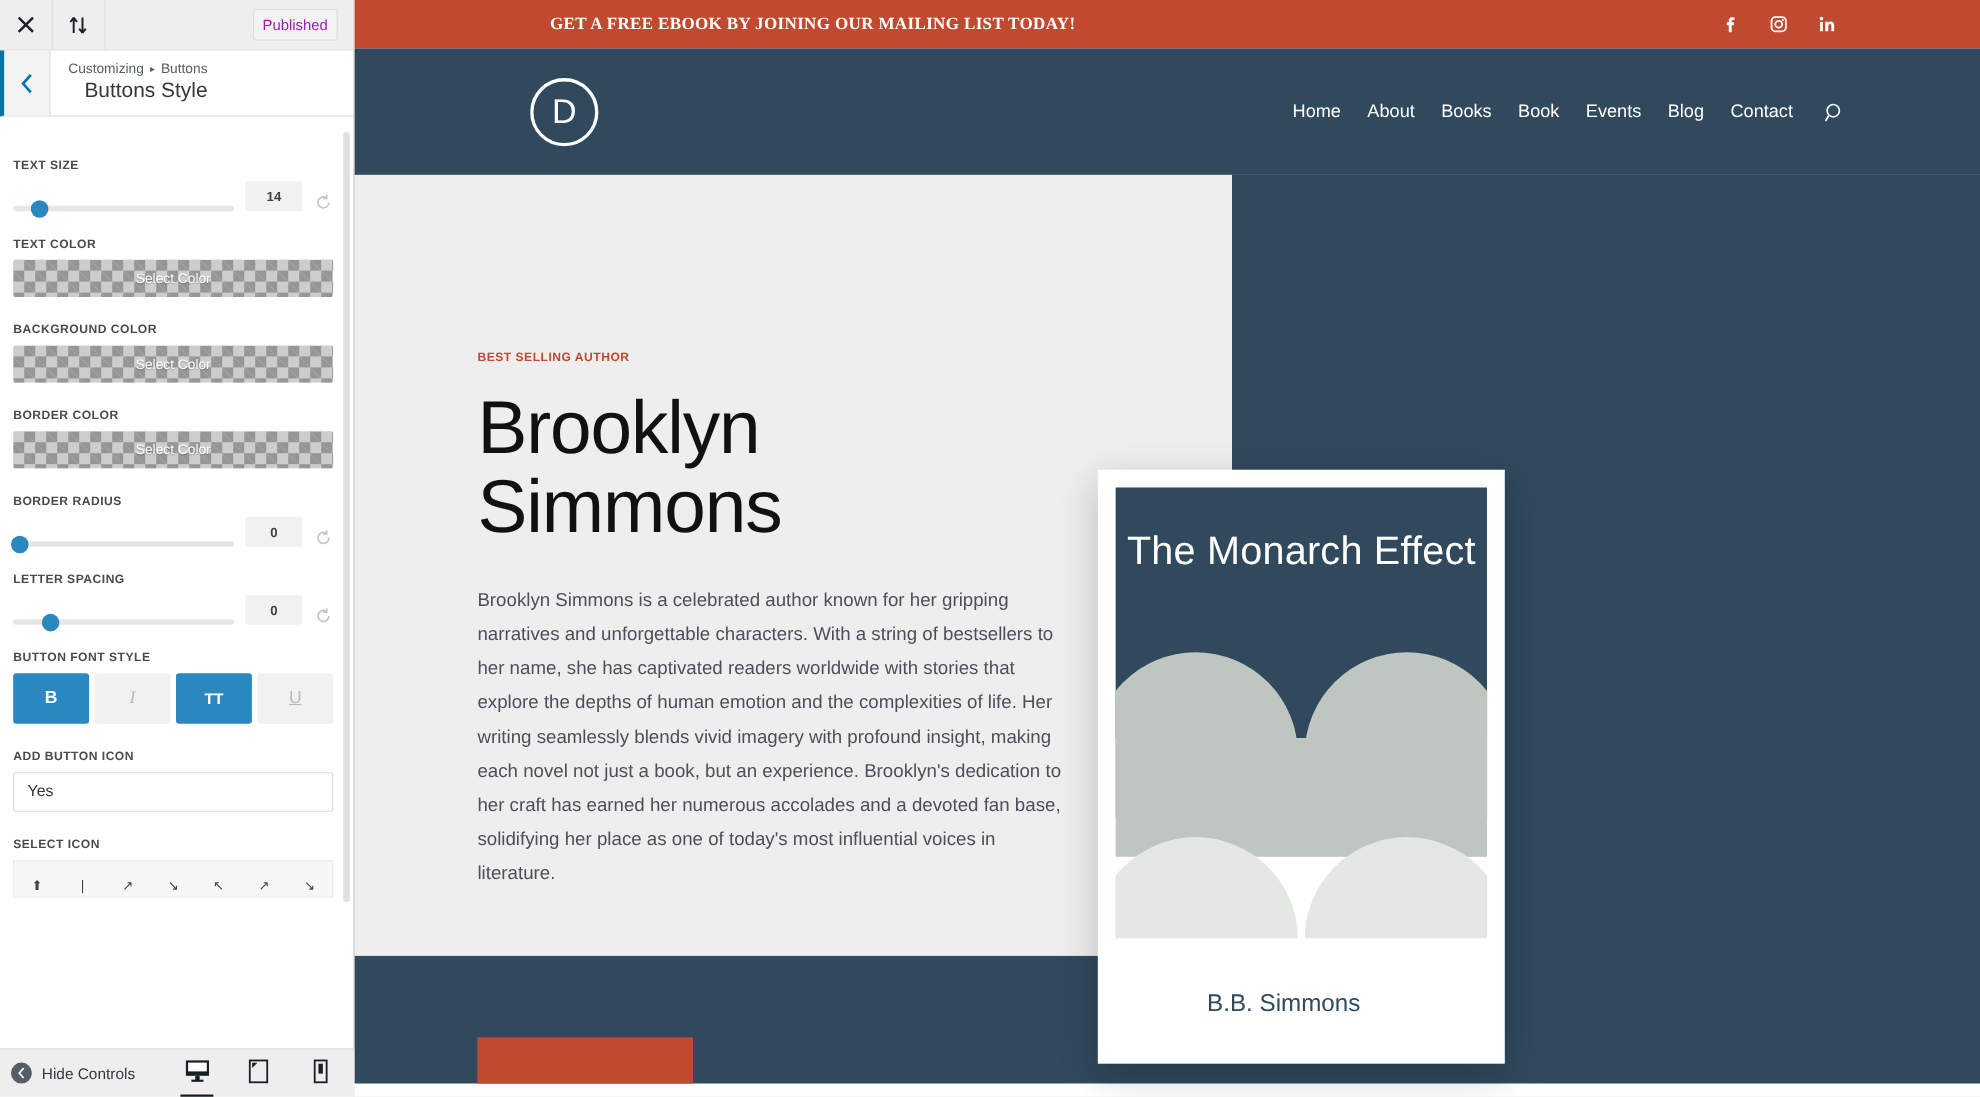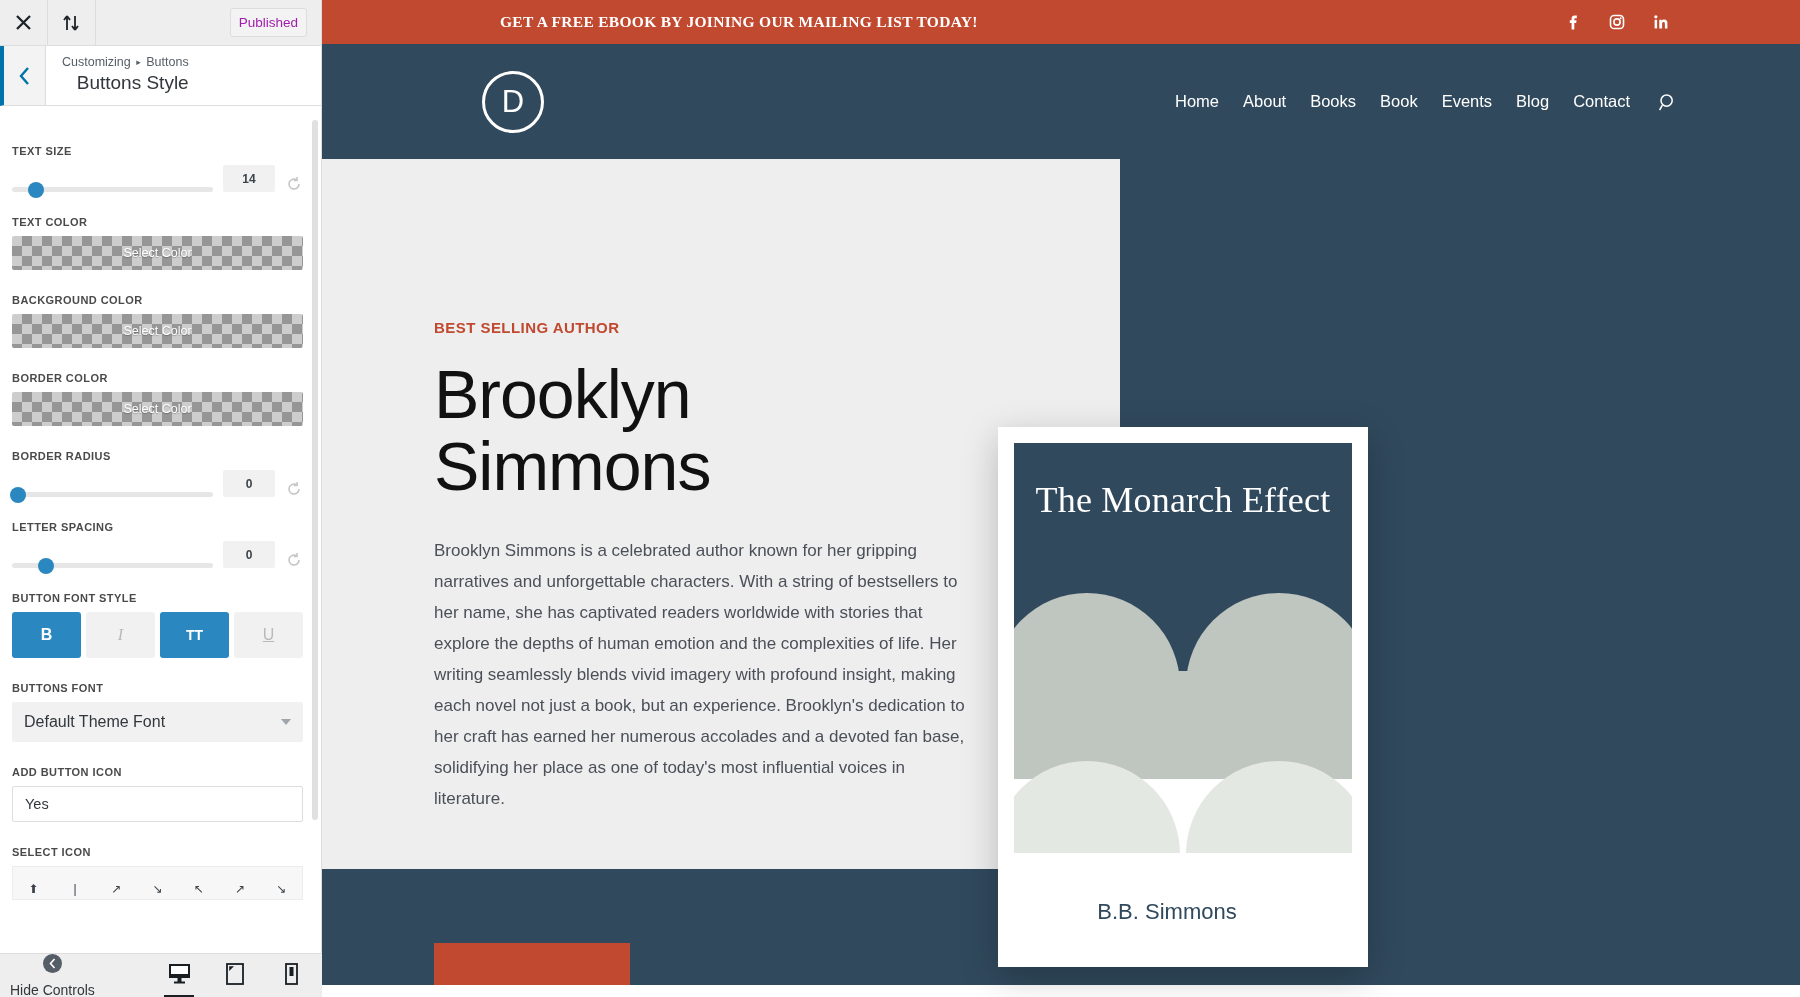--- a/index.html
+++ b/index.html
@@ -146,21 +146,21 @@
     position: absolute; right: 3px; top: 120px;
     width: 6px; height: 700px; background: #e0e0e0; border-radius: 3px;
     cursor: pointer;
   }
 
   .cz-footer {
     position: absolute; bottom: 0; left: 0; width: 322px; height: 44px;
     background: #eeeeee; border-top: 1px solid #dddddd;
     display: flex; align-items: center; padding-left: 10px;
   }
-  .hide-controls { display: flex; align-items: center; gap: 9px; cursor: pointer; flex-direction: column; }
+  .hide-controls { display: flex; align-items: center; gap: 9px; cursor: pointer; }
   .hc-circle {
     width: 19px; height: 19px; border-radius: 50%; background: #555d66;
     display: flex; align-items: center; justify-content: center;
   }
   .hc-label { font-size: 14px; color: #32373c; }
   .cz-device-btns { margin-left: auto; display: flex; align-items: flex-end; height: 44px; padding-right: 10px; gap: 14px; }
   .dev-btn {
     width: 42px; height: 44px; display:flex; align-items:center; justify-content:center;
     cursor: pointer; position: relative; padding-bottom: 4px;
   }
@@ -217,21 +217,21 @@
     position: relative; height: 826px; background: #30495c;
   }
   .hero-left {
     position: absolute; left: 0; top: 0;
     width: 798px; height: 710px; background: #eeeeee;
   }
   .hero-content {
     position: absolute; left: 112px; top: 160px; width: 540px;
   }
   .eyebrow {
-    color: #c0492f; font-size: 15px; font-weight: bold;
+    color: #c0492f; font-size: 11px; font-weight: bold;
     letter-spacing: 0.45px; margin-bottom: 22px;
   }
   .hero-title {
     font-size: 68px; line-height: 1.06; color: #111111;
     font-weight: 400; letter-spacing: -1px; margin-bottom: 34px;
   }
   .hero-para {
     font-size: 17px; line-height: 1.82; color: #4b4f58;
   }
 
@@ -258,21 +258,21 @@
   .wing-ul { width: 186px; height: 186px; background: #bfc5bf; left: -20px; top: 150px; }
   .wing-ur { width: 186px; height: 186px; background: #bfc5bf; right: -20px; top: 150px; }
   .wing-ll { width: 186px; height: 186px; background: #e4e8e2; left: -20px; top: 318px; }
   .wing-lr { width: 186px; height: 186px; background: #e4e8e2; right: -20px; top: 318px; }
   .book-art-bottom {
     position: absolute; top: 336px; left: 0; width: 338px; height: 74px;
     background: #ffffff;
   }
   .book-title-wrap {
     position: absolute; top: 36px; left: 0; width: 338px;
-    text-align: center; z-index: 5; font-family: Liberation Serif, serif;
+    text-align: center; z-index: 5;
   }
   .book-title {
     color: #ffffff; font-size: 36px; line-height: 1.22; font-weight: 300;
     letter-spacing: 0.2px;
   }
   .book-author {
     position: absolute; bottom: 42px; left: 0; width: 338px;
     text-align: center; color: #30495c; font-size: 22px; font-weight: 300;
   }
   .cta-button {
@@ -395,27 +395,20 @@
       <div class="ctrl">
         <div class="ctrl-label">BUTTON FONT STYLE</div>
         <div class="font-style-row">
           <div class="fs-btn on fs-b">B</div>
           <div class="fs-btn fs-i">I</div>
           <div class="fs-btn on fs-tt">TT</div>
           <div class="fs-btn fs-u">U</div>
         </div>
       </div>
 
-      <div class="ctrl">
-        <div class="ctrl-label">BUTTONS FONT</div>
-        <div class="select-field">
-          <span>Default Theme Font</span>
-          <span class="select-caret"></span>
-        </div>
-      </div>
 
       <div class="ctrl">
         <div class="ctrl-label">ADD BUTTON ICON</div>
         <div class="input-field">Yes</div>
       </div>
 
       <div class="ctrl">
         <div class="ctrl-label">SELECT ICON</div>
         <div class="icon-picker">
           <div class="icon-picker-cell">⬆</div>

